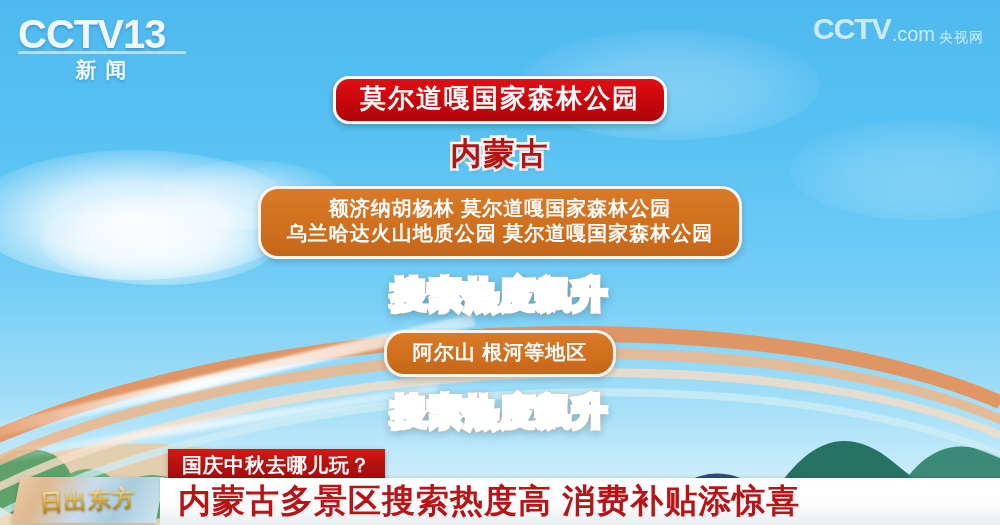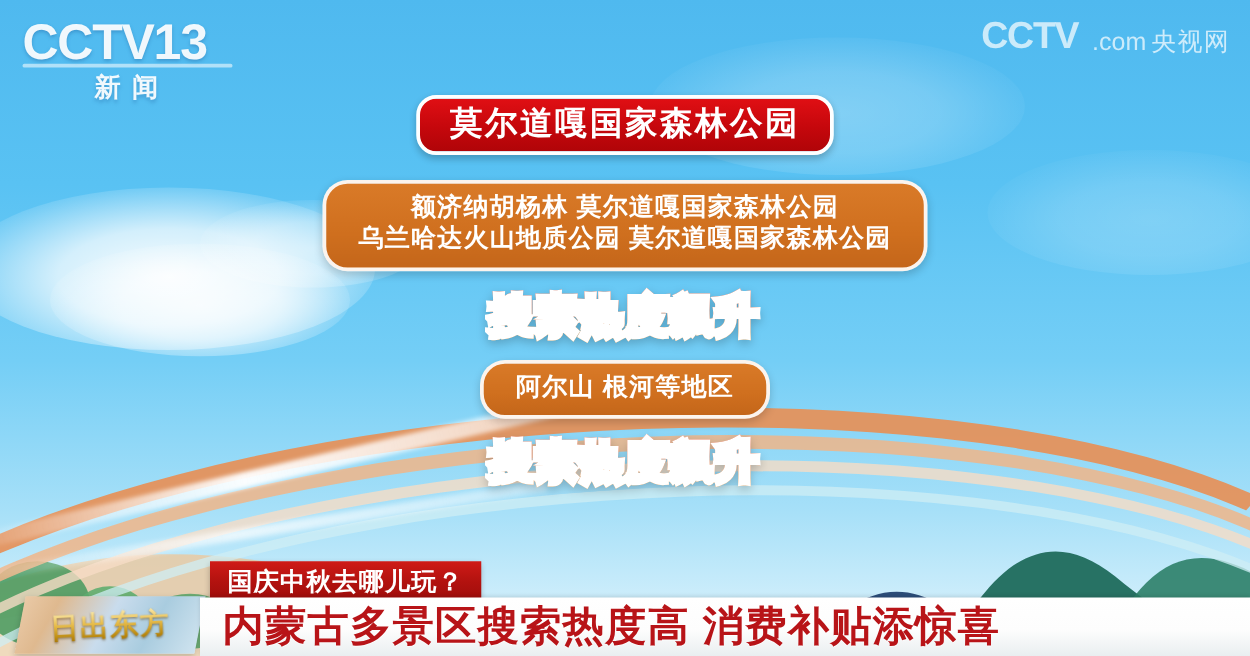--- a/index.html
+++ b/index.html
@@ -37,22 +37,22 @@
     color:rgba(255,255,255,.92);text-shadow:0 2px 3px rgba(40,110,170,.45);line-height:1;}
   .logo-13{display:inline-block;}
   .logo-sub{margin-top:2px;font-size:21px;font-weight:bold;color:rgba(255,255,255,.92);
     letter-spacing:9px;text-align:center;width:175px;text-shadow:0 2px 3px rgba(40,110,170,.4);}
   .logo-rule{width:168px;height:3px;background:rgba(255,255,255,.55);border-radius:2px;margin-top:-3px;}
 
   
   #watermark{position:absolute;right:16px;top:14px;text-align:right;opacity:.78;}
   .wm-row{display:flex;align-items:flex-end;justify-content:flex-end;}
   .wm-cctv{font-size:30px;font-weight:bold;color:rgba(255,255,255,.9);letter-spacing:-1px;line-height:1;}
-  .wm-cn{font-size:20px;color:rgba(255,255,255,.92);letter-spacing:1px;line-height:1;margin-left:4px;}
-  .wm-com{font-size:20px;color:rgba(255,255,255,.9);line-height:1;margin-left:11px;}
+  .wm-cn{font-size:14px;color:rgba(255,255,255,.92);letter-spacing:1px;line-height:1;margin-left:4px;}
+  .wm-com{font-size:20px;color:rgba(255,255,255,.9);line-height:1;margin-left:1px;}
 
   
   #stack{position:absolute;left:0;top:76px;width:1000px;display:flex;flex-direction:column;align-items:center;}
 
   .pill{
     display:inline-block;border-radius:14px;padding:7px 26px 9px;
     font-weight:bold;color:#fff;line-height:1.18;text-align:center;white-space:nowrap;
   }
   .pill-red{
     background:linear-gradient(180deg,#e00f14 0%,#c5070c 55%,#b00408 100%);
@@ -158,20 +158,21 @@
     <div class="wm-row">
       <span class="wm-cctv">CCTV</span>
       <span class="wm-com">.com</span>
       <span class="wm-cn">央视网</span>
     </div>
   </div>
 
   <div id="stack">
     <div class="pill pill-red">莫尔道嘎国家森林公园</div>
     <div class="gap-a"></div>
+    <div class="heading-red">内蒙古</div>
     <div class="gap-b"></div>
     <div class="pill pill-orange">
       <span class="line">额济纳胡杨林 莫尔道嘎国家森林公园</span>
       <span class="line">乌兰哈达火山地质公园 莫尔道嘎国家森林公园</span>
     </div>
     <div class="gap-c"></div>
     <div class="grad-text">搜索热度飙升</div>
     <div class="gap-d"></div>
     <div class="pill pill-orange">
       <span class="line">阿尔山 根河等地区</span>

